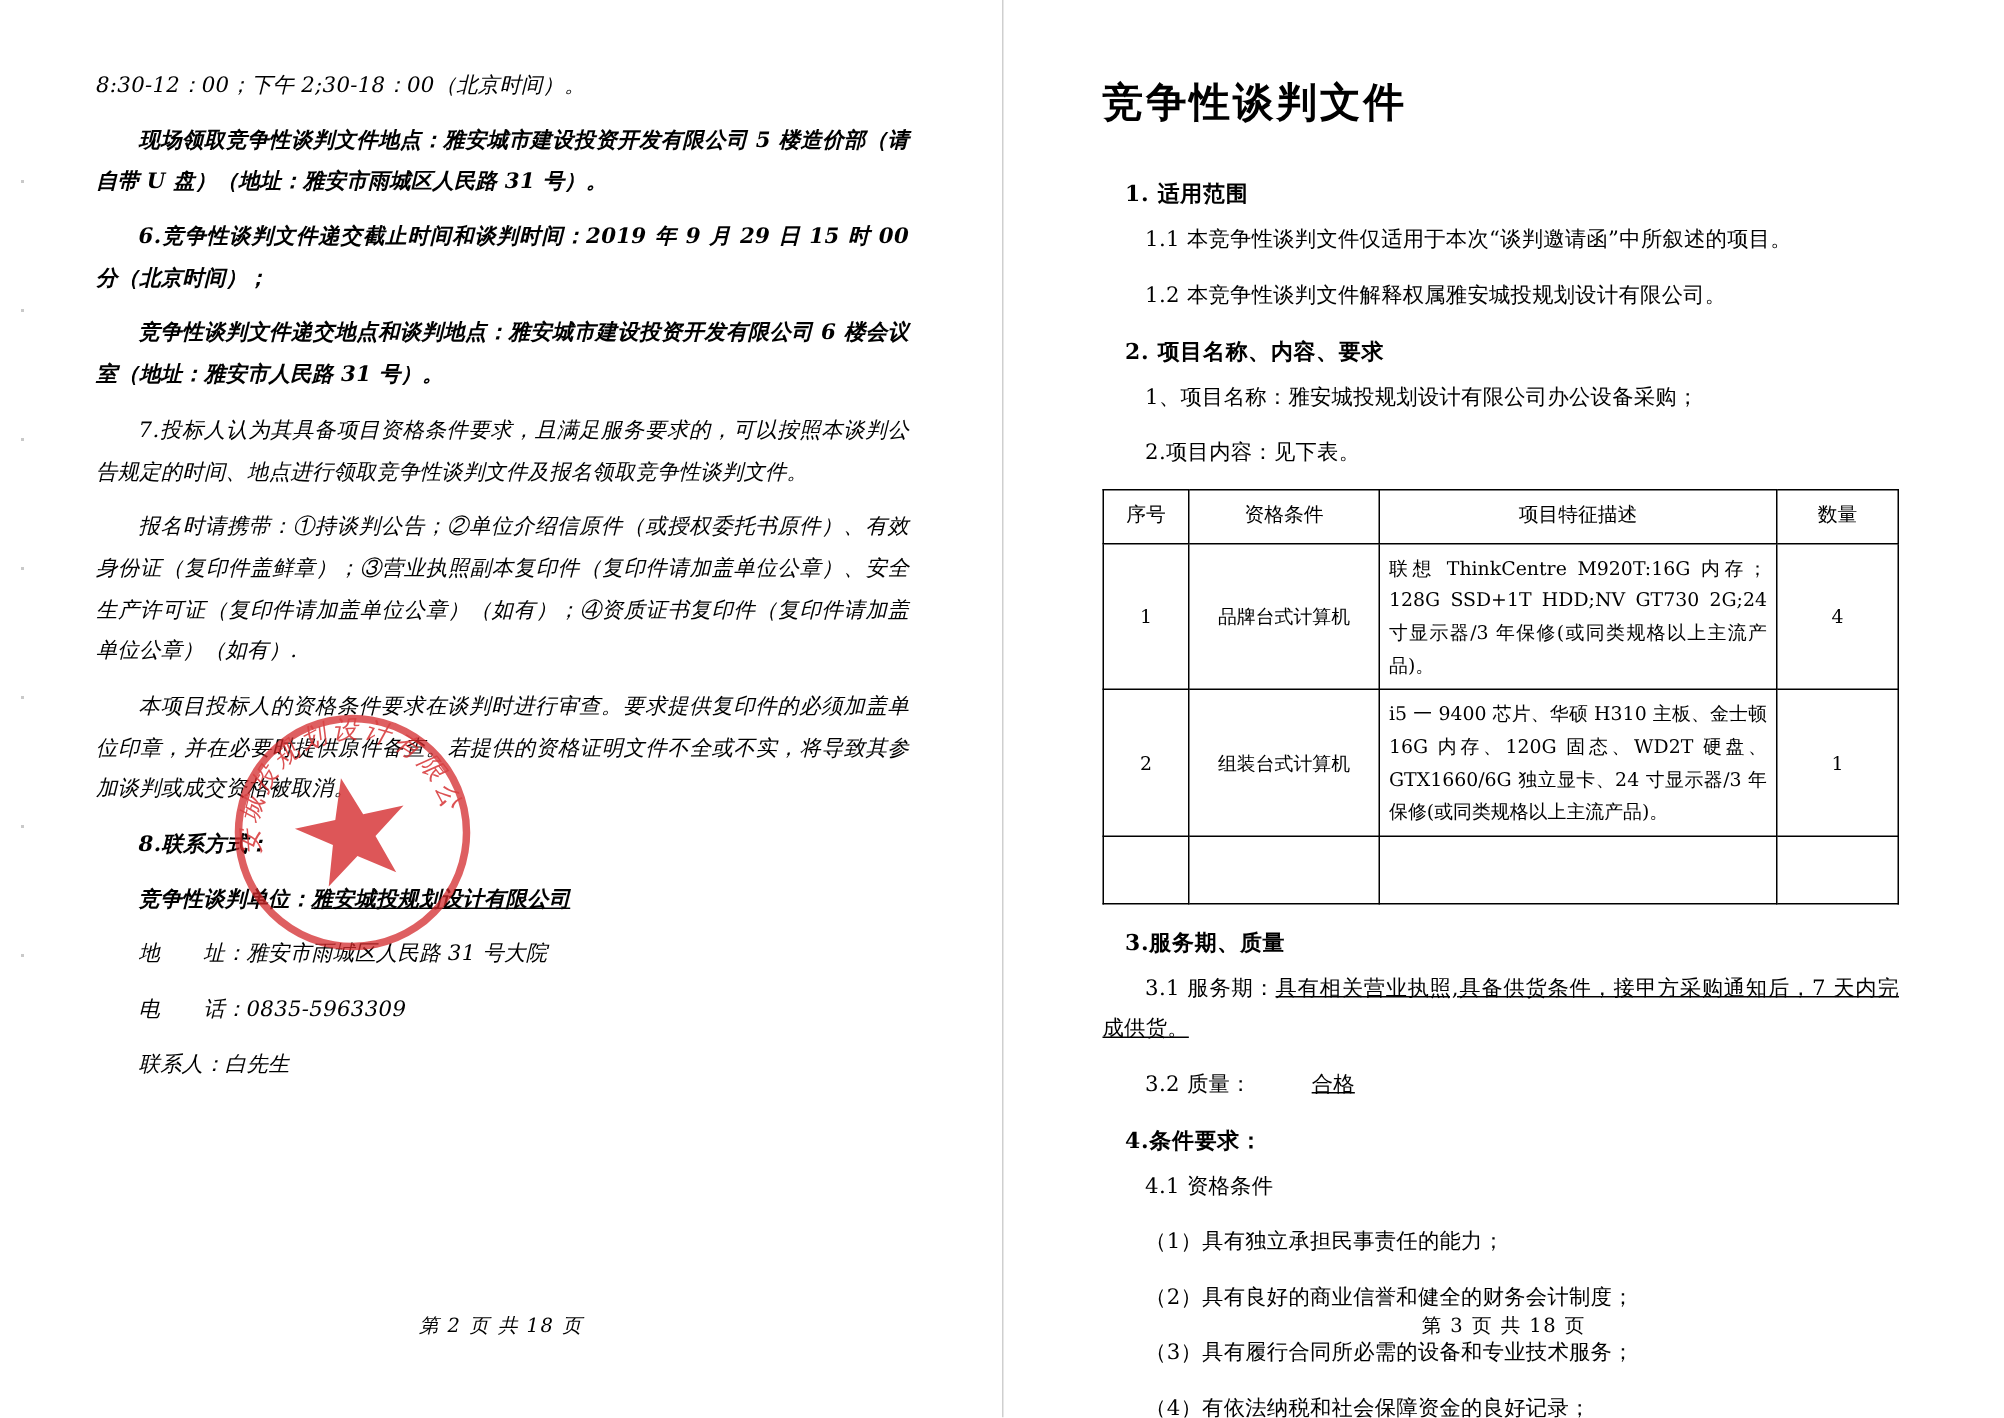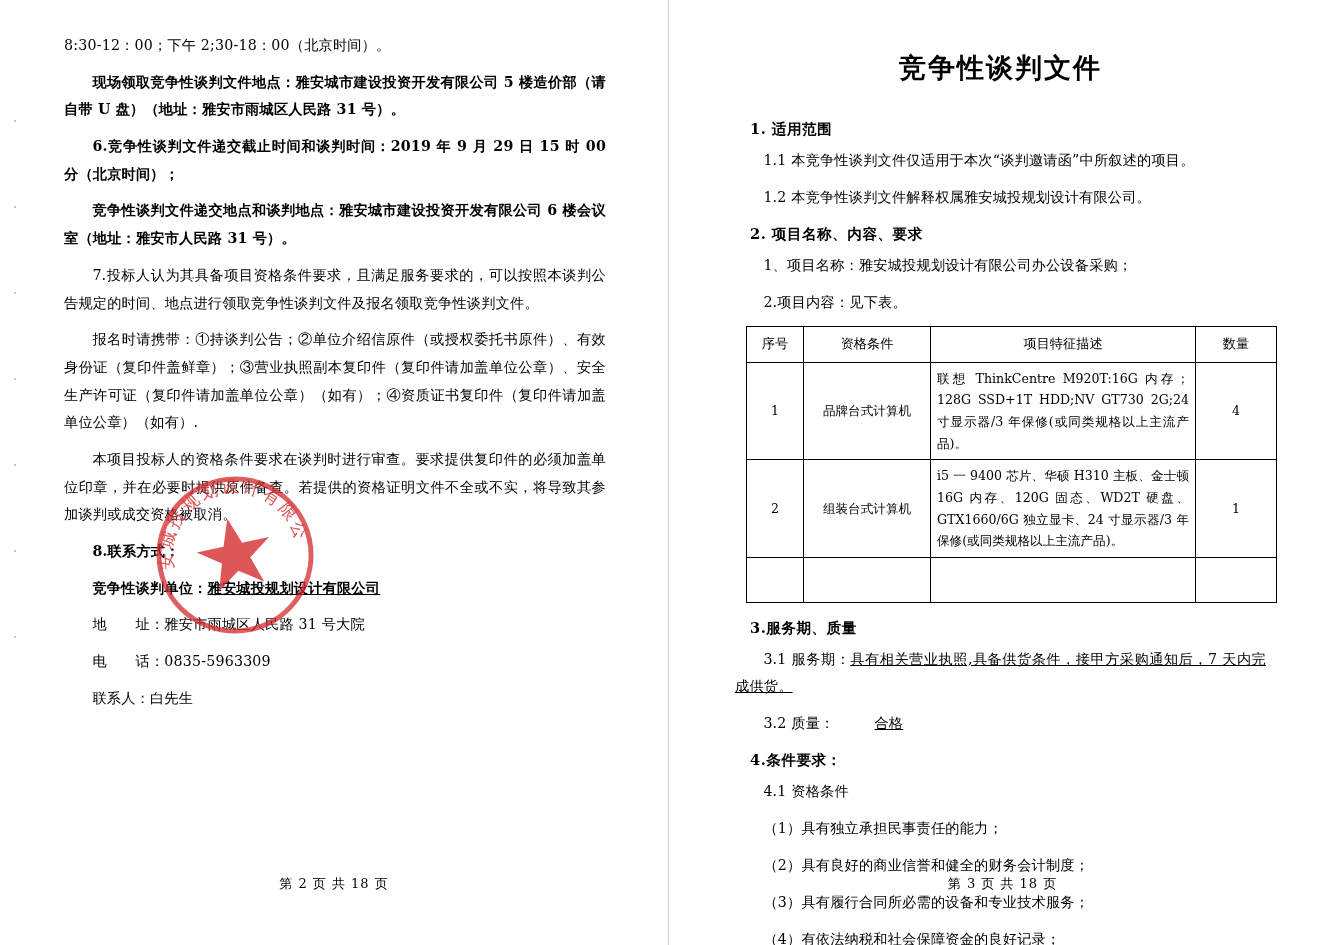--- a/index.html
+++ b/index.html
@@ -21,21 +21,22 @@
     height: 945px;
     position: relative;
   }
   .page {
     position: relative;
     box-sizing: border-box;
     height: 945px;
   }
   .page-left {
     width: 668px;
-    padding: 32px 62px 0 64px;
+    padding: 44px 62px 0 64px;
+    font-style: italic;
   }
   .page-right {
     width: 668px;
     padding: 48px 70px 0 66px;
     border-left: 1px solid #cfcfcf;
   }
   
   .edge-dots {
     position: absolute;
     left: 14px;
@@ -56,21 +57,20 @@
     font-size: 14.2px;
     line-height: 1.95;
     text-align: justify;
     letter-spacing: 0.2px;
   }
   .indent2 { text-indent: 2em; }
   .b { font-weight: bold; }
   .u { text-decoration: underline; }
 
   .doc-title {
-    text-align: center;
     font-size: 27px;
     font-weight: bold;
     letter-spacing: 2px;
     margin: 2px 0 34px 0;
     font-family: Liberation Serif, serif;
   }
   .sec-h {
     font-size: 14.6px;
     font-weight: bold;
     margin: 14px 0 8px 15px;
@@ -79,21 +79,21 @@
   .sub {
     font-size: 14.2px;
     margin: 0 0 10px 0;
     text-indent: 2em;
     line-height: 1.9;
   }
 
   table.spec {
     border-collapse: collapse;
     width: 100%;
-    margin: 6px 0 16px 11px;
+    margin: 6px 0 16px 0;
     font-size: 12.6px;
     table-layout: fixed;
   }
   table.spec th, table.spec td {
     border: 1px solid #000;
     padding: 5px 6px;
     vertical-align: middle;
     line-height: 1.72;
   }
   table.spec th {

